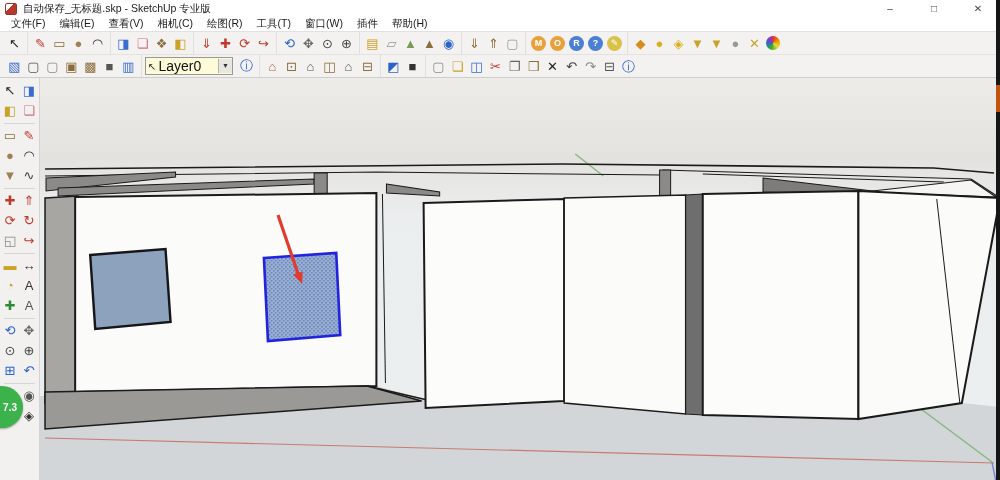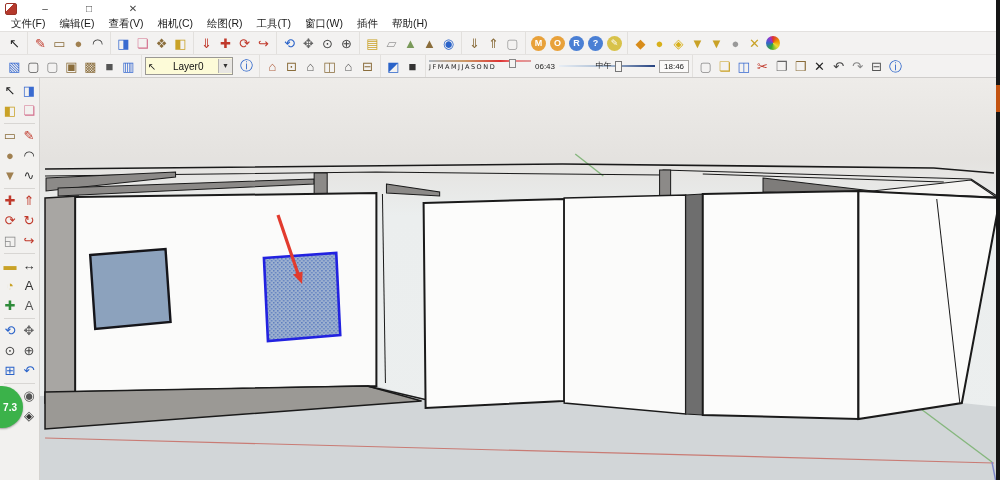--- a/index.html
+++ b/index.html
@@ -25,21 +25,21 @@
   .tb-group{display:flex;align-items:center;padding:0 3px;height:100%;}
   .tb-group + .tb-group{border-left:1px solid #e2e0dd;}
   .tb-icon{width:19px;height:19px;line-height:19px;text-align:center;font-size:13px;display:inline-block;}
   .tb-icon.badge{width:15px;height:15px;line-height:15px;border-radius:50%;color:#fff;font-size:9px;font-weight:bold;margin:0 2px;}
   .tb-icon.wheel{width:14px;height:14px;border-radius:50%;margin:0 2px;
     background:conic-gradient(#d33 0deg,#e90 70deg,#ed3 130deg,#3a3 200deg,#36c 270deg,#93c 330deg,#d33 360deg);}
   
   .layer-widget{gap:4px;}
   .layer-combo{display:inline-flex;align-items:center;width:86px;height:16px;border:1px solid #9a9894;background:var(--layer-field-bg);}
   .layer-cursor{font-size:10px;padding:0 2px;color:#111;}
-  .layer-value{flex:1;font-size:10px;color:#111;text-align:center;}
+  .layer-value{flex:1;font-size:14px;color:#111;}
   .layer-arrow{width:13px;height:14px;background:#e8e6e3;border-left:1px solid #b5b3b0;text-align:center;line-height:14px;font-size:7px;color:#333;}
   .layer-mgr{font-size:13px;color:#2a63c9;width:19px;text-align:center;}
   
   .shadow-widget{gap:4px;}
   .months{position:relative;width:102px;height:14px;border-bottom:none;display:inline-block;}
   .month-bar{position:absolute;top:1px;left:0;right:0;height:2px;
     background:linear-gradient(90deg,#aeb6be,#c96,#d33 70%,#e88 85%,#d99);}
   .month-handle{position:absolute;top:0;left:78%;width:5px;height:7px;background:#f5f4f2;border:1px solid #888;}
   .month-letters{position:absolute;top:4px;left:0;font-size:6.5px;letter-spacing:1.55px;color:#222;font-family:"DejaVu Sans",sans-serif;}
   .t-start,.ts-label{font-size:8px;color:#222;}
@@ -62,20 +62,21 @@
   .rec-badge{position:absolute;left:-19px;top:386px;width:42px;height:42px;border-radius:50%;
     background:var(--badge-green);z-index:40;box-shadow:0 1px 2px rgba(0,0,0,.35);
     display:flex;align-items:center;justify-content:flex-end;padding-right:6px;box-sizing:border-box;
     color:#fff;font-size:10px;font-weight:bold;}
 </style>
 </head>
 <body>
 
 <div class="titlebar">
   <span class="app-logo"></span>
+  <span class="title-text">自动保存_无标题.skp - SketchUp 专业版</span>
   <span class="win-controls">
     <span class="win-btn">–</span>
     <span class="win-btn">□</span>
     <span class="win-btn">✕</span>
   </span>
 </div>
 
 <div class="menubar">
     <span class="menu-item">文件(F)</span>
     <span class="menu-item">编辑(E)</span>
@@ -170,34 +171,20 @@
       <span class="tb-icon" style="color: rgb(138, 109, 59);">⊡</span>
       <span class="tb-icon" style="color: rgb(85, 85, 85);">⌂</span>
       <span class="tb-icon" style="color: rgb(138, 109, 59);">◫</span>
       <span class="tb-icon" style="color: rgb(85, 85, 85);">⌂</span>
       <span class="tb-icon" style="color: rgb(138, 109, 59);">⊟</span>
     </div>
   <div class="tb-group">
       <span class="tb-icon" style="color: rgb(42, 99, 201);">◩</span>
       <span class="tb-icon" style="color: rgb(51, 51, 51);">■</span>
     </div>
-  <div class="tb-group shadow-widget">
-    <span class="months">
-      <span class="month-bar"></span>
-      <span class="month-handle"></span>
-      <span class="month-letters">JFMAMJJASOND</span>
-    </span>
-    <span class="t-start">06:43</span>
-    <span class="time-slider">
-      <span class="ts-bar"></span>
-      <span class="ts-handle"></span>
-      <span class="ts-label">中午</span>
-    </span>
-    <span class="t-end">18:46</span>
-  </div>
   <div class="tb-group">
       <span class="tb-icon" style="color: rgb(136, 136, 136);">▢</span>
       <span class="tb-icon" style="color: rgb(201, 162, 39);">❏</span>
       <span class="tb-icon" style="color: rgb(58, 107, 208);">◫</span>
       <span class="tb-icon" style="color: rgb(192, 57, 43);">✂</span>
       <span class="tb-icon" style="color: rgb(102, 102, 102);">❐</span>
       <span class="tb-icon" style="color: rgb(138, 109, 59);">❒</span>
       <span class="tb-icon" style="color: rgb(34, 34, 34);">✕</span>
       <span class="tb-icon" style="color: rgb(68, 68, 68);">↶</span>
       <span class="tb-icon" style="color: rgb(136, 136, 136);">↷</span>

